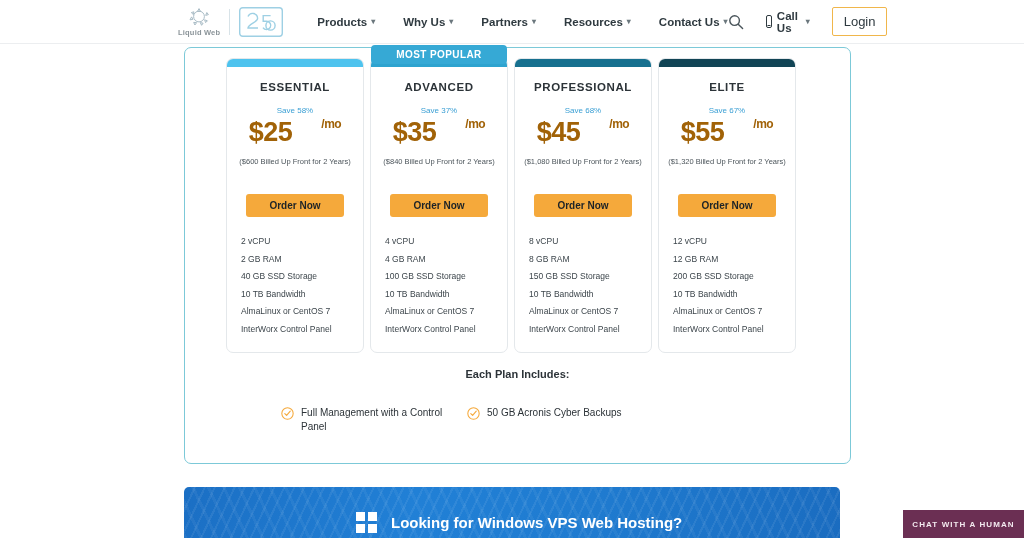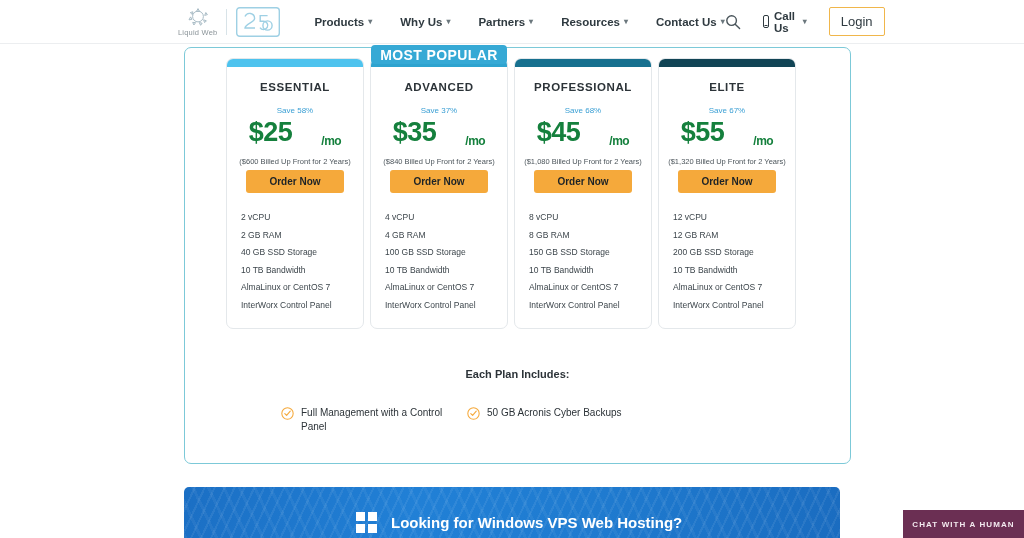--- a/index.html
+++ b/index.html
@@ -17,20 +17,21 @@
     width: 1024px;
     background: #ffffff;
     border-bottom: 1px solid #eceef0;
     display: flex;
     align-items: center;
   }
   .logo-wrap {
     display: flex; align-items: center;
     margin-left: 178px;
     gap: 9px;
+    font-weight: bold;
   }
   .logo-mark { display: flex; flex-direction: column; align-items: center; }
   .droplet-svg { display: block; }
   .logo-word {
     font-size: 7.5px; color: #8b9499; letter-spacing: .2px;
     margin-top: 1px; white-space: nowrap;
   }
   .logo-divider { width: 1px; height: 26px; background: #d8e3e8; }
   .anniv { display: block; }
 
@@ -92,45 +93,45 @@
     height: 8px;
     border-top-left-radius: 6px;
     border-top-right-radius: 6px;
   }
   .popular-flag {
     position: absolute;
     top: -14px; left: 0; right: 0;
     height: 19px;
     background: #36a9d5;
     border-radius: 4px;
-    color: #fff; font-size: 14px; font-weight: bold;
+    color: #fff; font-size: 10px; font-weight: bold;
     letter-spacing: .4px;
     display: flex; align-items: center; justify-content: center;
   }
   .card-body { padding: 14px 8px 0; text-align: center; }
   .plan-name {
     font-size: 11.5px; font-weight: bold; color: #2c3338;
     letter-spacing: .6px;
   }
   .save {
     font-size: 8px; color: #3a9fd4; margin-top: 13px; font-weight: normal;
   }
   .price {
     margin-top: 2px;
-    font-size: 27px; font-weight: bold; color: #15803d;
+    font-size: 27px; font-weight: bold; color: #a16207;
     letter-spacing: -.5px;
-    display: flex; align-items: flex-end; justify-content: center;
+    display: flex; align-items: flex-start; justify-content: center;
   }
   .price .per { font-size: 12px; font-weight: bold; margin-left: 1px; padding-left: 28px; }
   .billed {
     font-size: 7.5px; color: #4c555b; margin-top: 9px;
   }
   .order-btn {
     display: block;
-    margin: 4px auto 0;
+    margin: 28px auto 0;
     width: 98px; height: 23px;
     background: #f5a93b;
     border: none; border-radius: 3px;
     font-family: "Liberation Sans", sans-serif;
     font-size: 10px; font-weight: bold; color: #1d2327;
     cursor: pointer;
   }
   .specs {
     margin-top: 16px;
     padding: 0 0 14px 14px;

